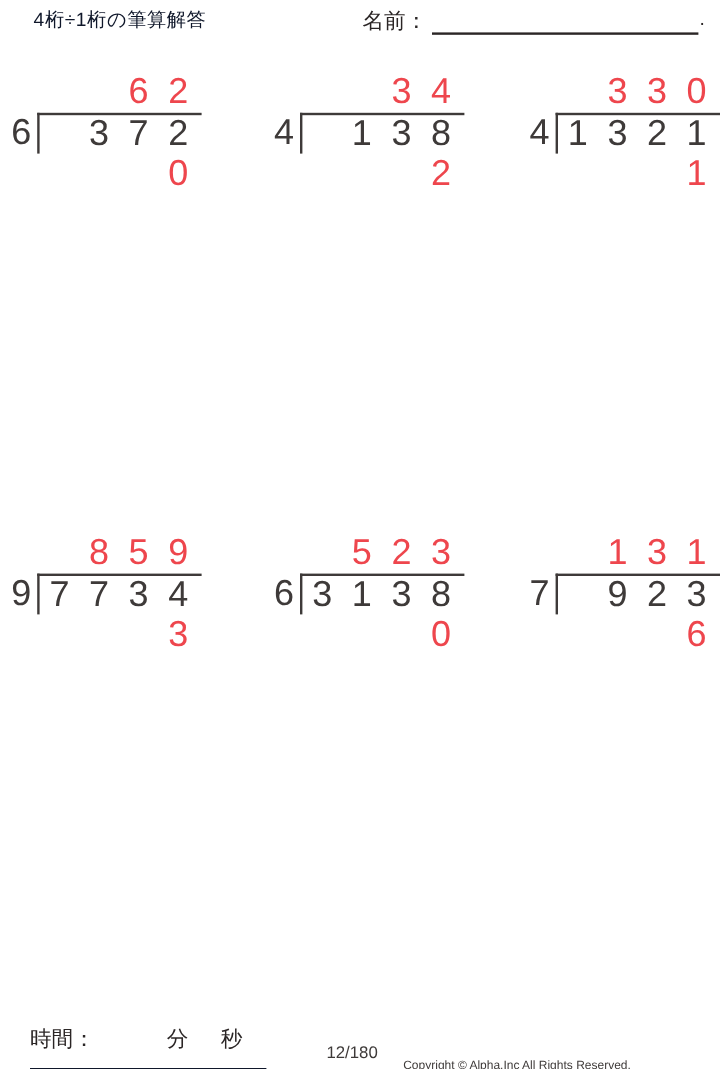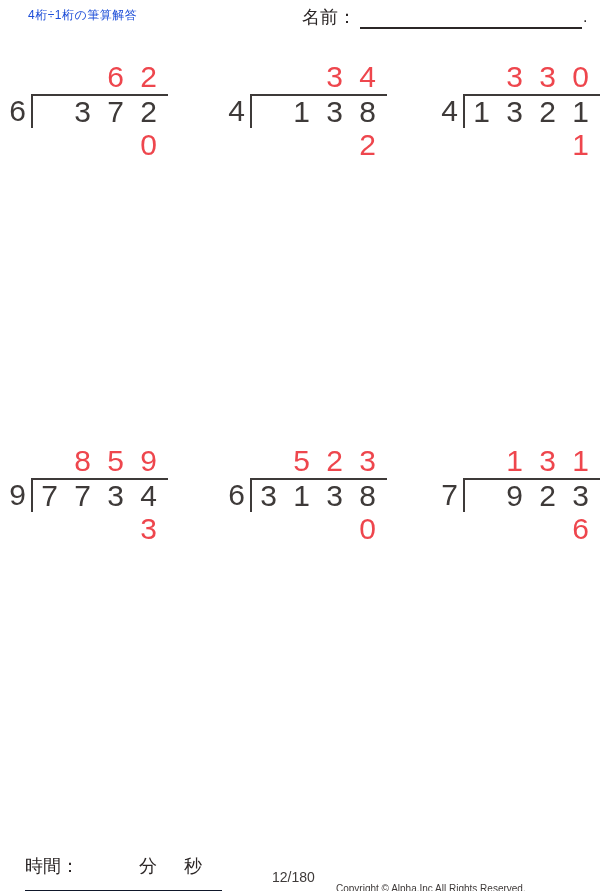--- a/index.html
+++ b/index.html
@@ -7,21 +7,21 @@
   body {
     position:relative;
     font-family:"Liberation Sans","DejaVu Sans",sans-serif;
     color:#3e3a39;
     overflow:hidden;
   }
 
   
   .title {
     position:absolute; left:28px; top:7px;
-    font-size:12px; letter-spacing:0.5px; color:#1d4ed8;
+    font-size:16px; letter-spacing:0.5px; color:#0f172a;
   }
   .name-row {
     position:absolute; left:302px; top:5px;
     display:flex; align-items:center;
     font-size:18px; color:#2b2626;
   }
   .name-label { line-height:24px; }
   .name-line {
     display:inline-block; width:222px; height:22px;
     border-bottom:2px solid #2b2626; margin-left:4px;

